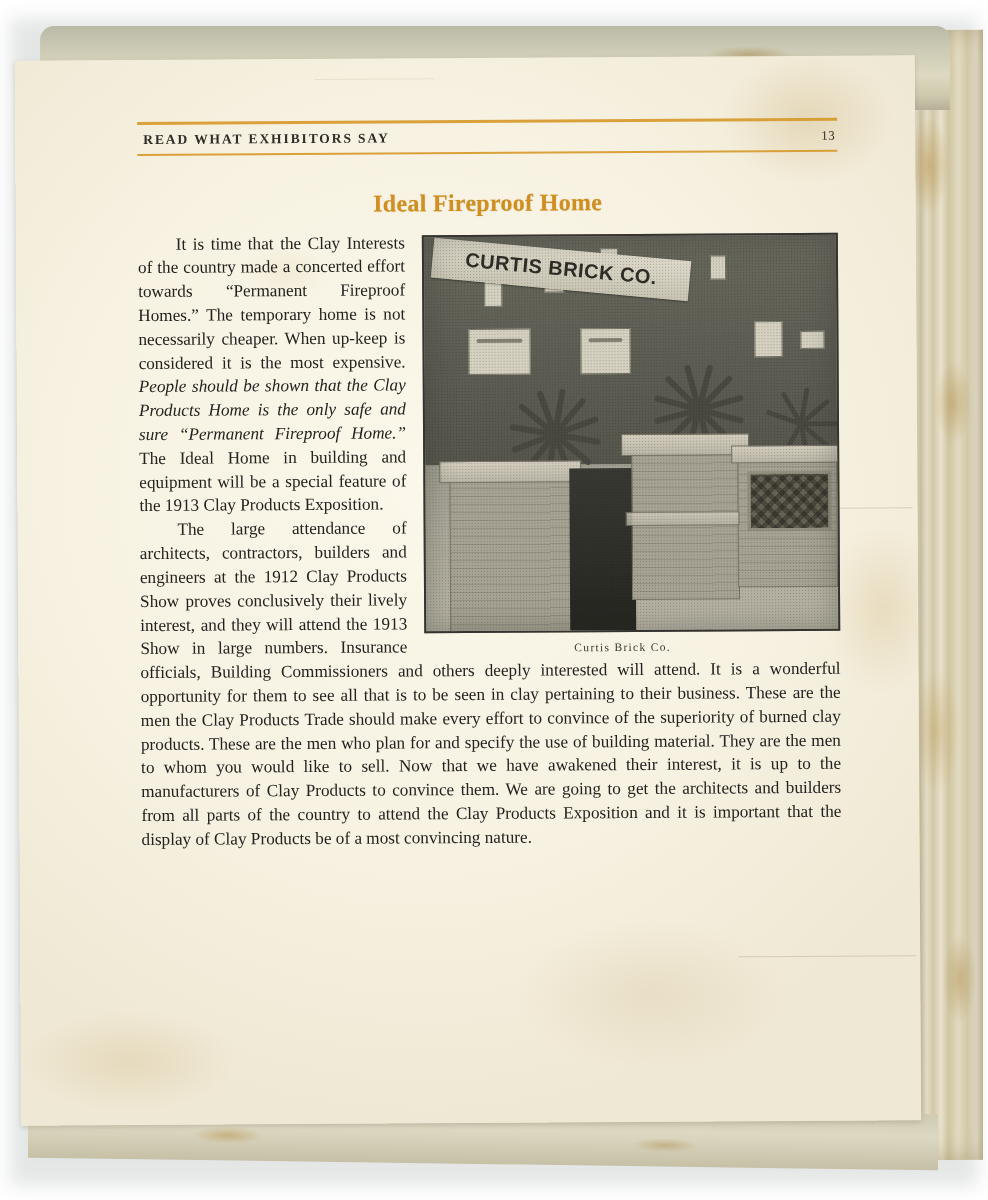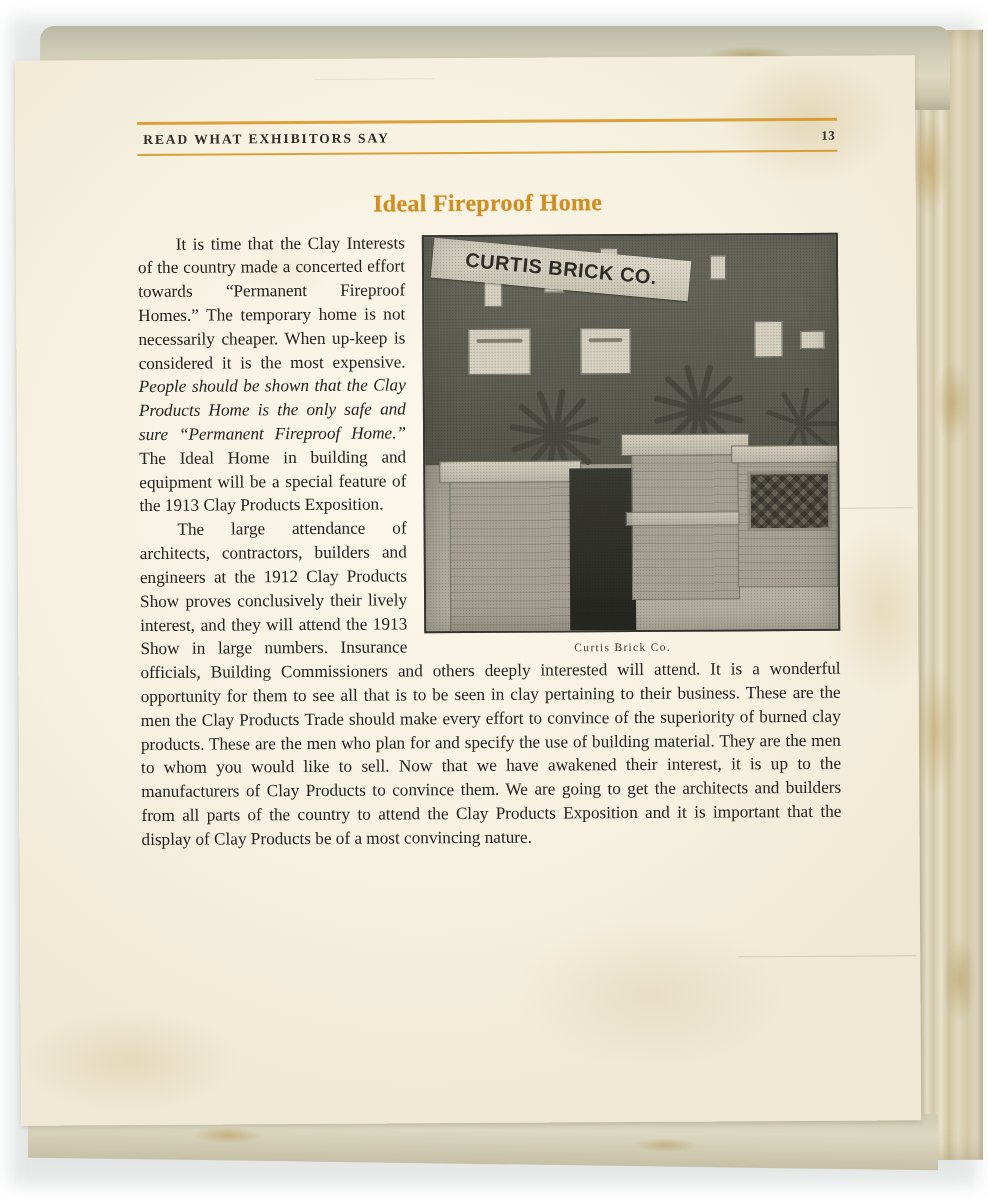--- a/index.html
+++ b/index.html
@@ -97,21 +97,21 @@
   .rule.thin{height:2px;}
   .head-row{
     display:flex;align-items:baseline;justify-content:space-between;
     padding:7px 2px 6px 6px;
   }
   .head-title{
     font-family:"Liberation Serif", serif;
     font-size:13.5px;font-weight:700;letter-spacing:1.9px;
     color:#2e2c27;white-space:nowrap;
   }
-  .folio{font-size:13px;font-weight:700;color:#34312b;letter-spacing:.5px;}
+  .folio{font-size:13px;font-weight:400;color:#34312b;letter-spacing:.5px;}
 
   
   .article-title{
     text-align:center;margin:36px 0 14px 0;
     font-size:24px;color:#cf8f23;
     font-family:"Liberation Serif", serif;
     letter-spacing:.3px;
     text-shadow:0 0 1px rgba(207,143,35,.5);
   }
 

